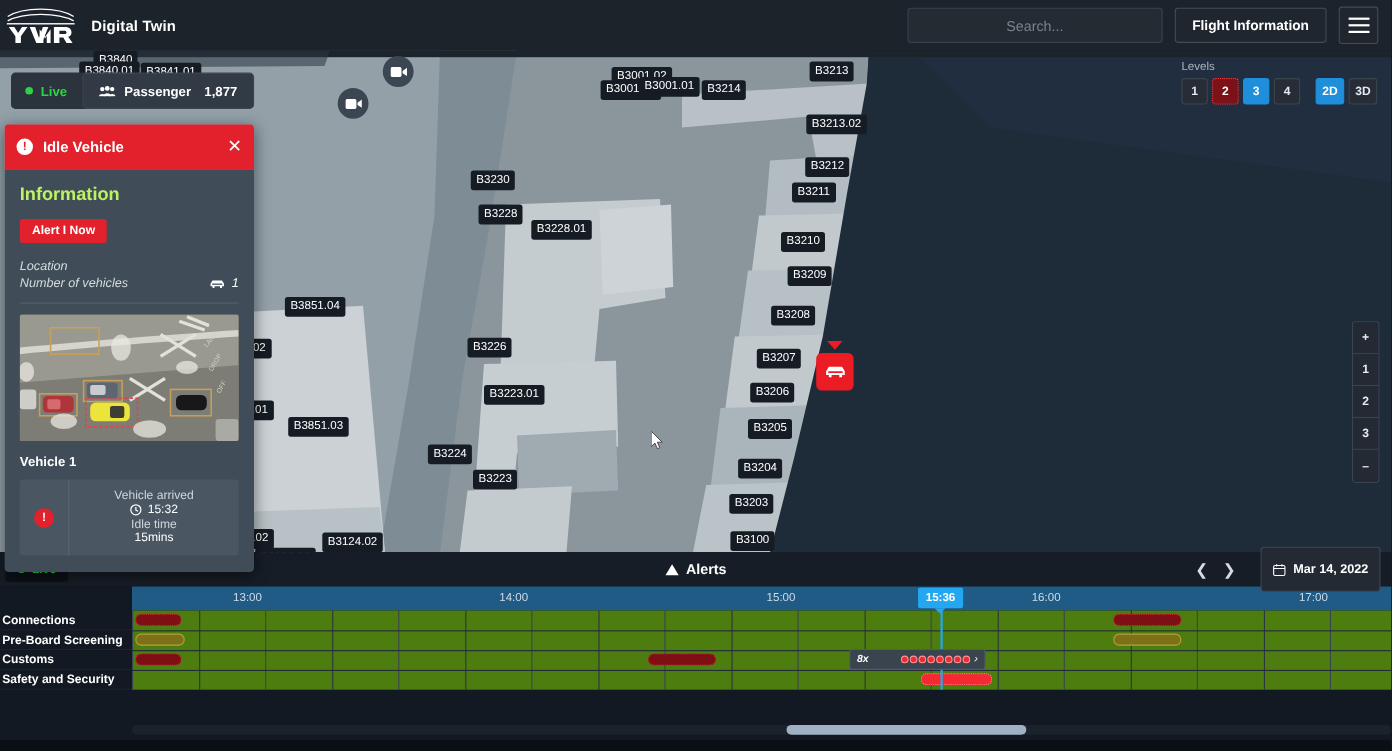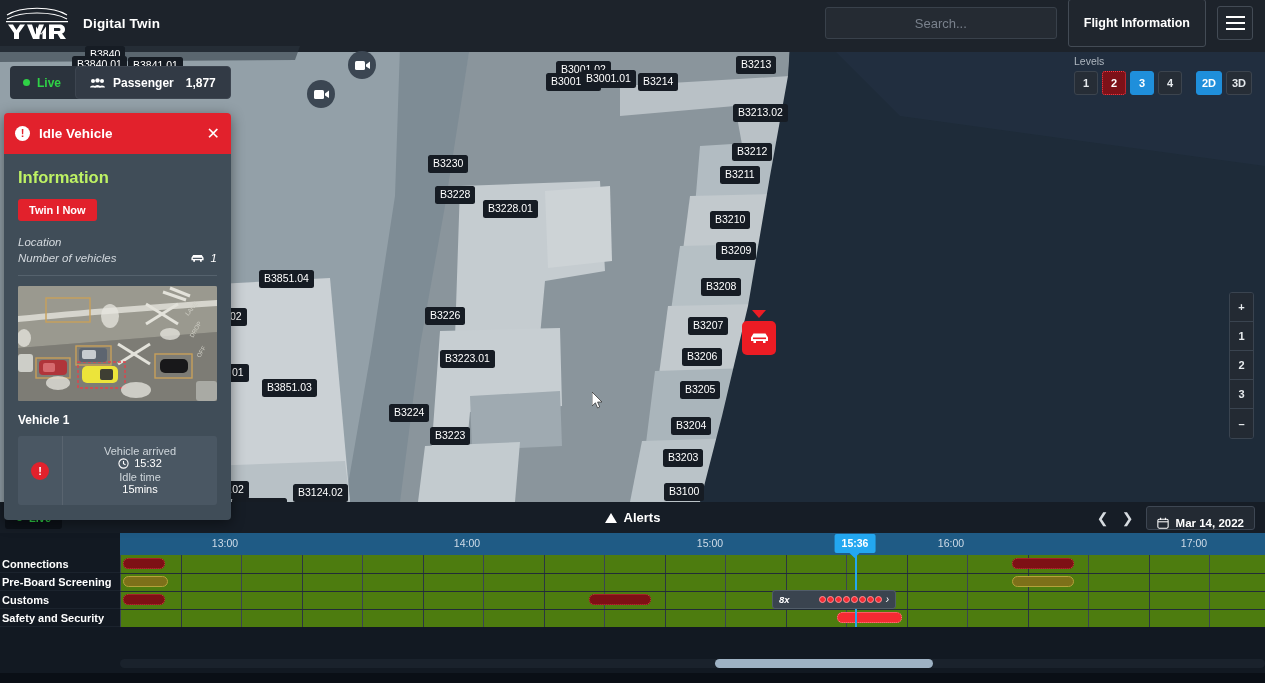--- a/index.html
+++ b/index.html
@@ -34,21 +34,21 @@
   }
   .search-box {
     width: 232px; height: 32px; background: #252b33;
     border: 1px solid #39414b; border-radius: 3px;
     color: #8d959f; font-size: 13px; text-align: center;
     font-family: "Liberation Sans", sans-serif;
     outline: none;
   }
   .search-box::placeholder { color: #79818c; text-align: center; }
   .flight-btn {
-    height: 48px; padding: 0 15px; background: #20262e;
+    height: 32px; padding: 0 15px; background: #20262e;
     border: 1px solid #434b55; border-radius: 3px;
     color: #ffffff; font-size: 12.5px; font-weight: bold;
     display: flex; align-items: center; cursor: pointer;
   }
   .burger-btn {
     width: 36px; height: 34px; background: #20262e;
     border: 1px solid #434b55; border-radius: 3px;
     display: flex; flex-direction: column; align-items: center;
     justify-content: center; gap: 4px; cursor: pointer;
   }
@@ -226,23 +226,23 @@
   .alerts-center span { color: #ffffff; font-size: 13px; font-weight: bold; }
   .alert-right {
     margin-left: auto; display: flex; align-items: center; gap: 3px;
     padding-right: 10px;
   }
   .navbtn {
     width: 22px; height: 22px; display: flex; align-items: center;
     justify-content: center; color: #d6dbe0; font-size: 14px; cursor: pointer;
   }
   .datebtn {
-    height: 24px; background: #232a33; border: 1px solid #3e4753;
-    border-radius: 3px; display: flex; align-items: flex-end; gap: 7px;
-    padding: 0 10px; cursor: pointer; margin-left: 4px;
+    height: 41px; background: #232a33; border: 1px solid #3e4753;
+    border-radius: 3px; display: flex; align-items: center; gap: 7px;
+    padding: 0 10px; cursor: pointer; margin-left: 14px;
   }
   .datebtn span { color: #ffffff; font-size: 11.5px; font-weight: bold; }
 
   
   .timeline {
     position: absolute; left: 0; top: 533px; width: 1265px; height: 150px;
     background: #121922;
   }
   .tl-rowlabels { position: absolute; left: 0; top: 22px; width: 120px; }
   .tl-rlabel {
@@ -497,21 +497,21 @@
   </div>
 
   <div class="info-panel">
     <div class="ip-head">
       <span class="warn">!</span>
       <span class="ttl">Idle Vehicle</span>
       <span class="x">✕</span>
     </div>
     <div class="ip-body">
       <div class="ip-h2">Information</div>
-      <div class="alert-btn">Twin I Now</div>
+      <div class="alert-btn">Alert I Now</div>
 
       <div class="ip-row">
         <span>Location</span>
         <span></span>
       </div>
       <div class="ip-row">
         <span>Number of vehicles</span>
         <span class="right">
           <svg width="15" height="11" viewBox="0 0 21 15">
             <path d="M2 10 L2 6.5 L4.5 2.5 L16.5 2.5 L19 6.5 L19 10 L16.5 10 L16.5 12 L14 12 L14 10 L7 10 L7 12 L4.5 12 L4.5 10 Z" fill="#fff"></path>

